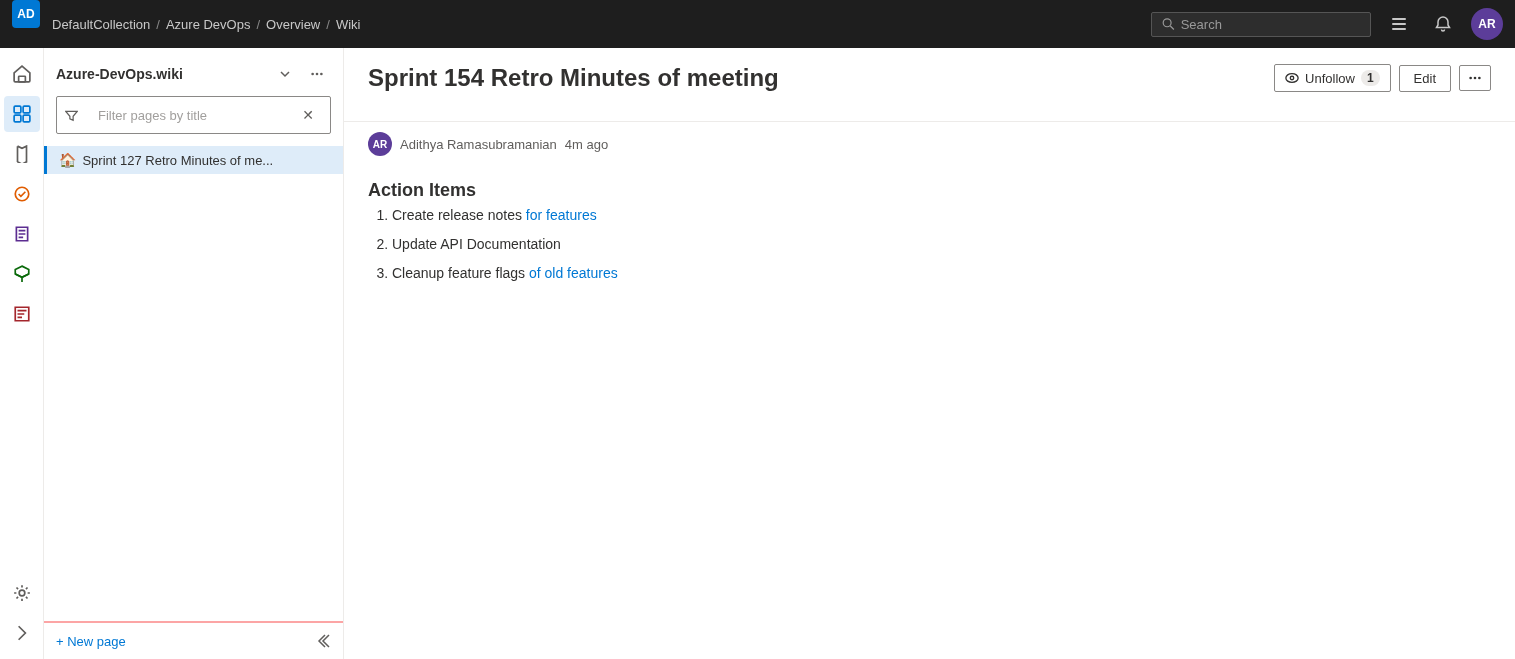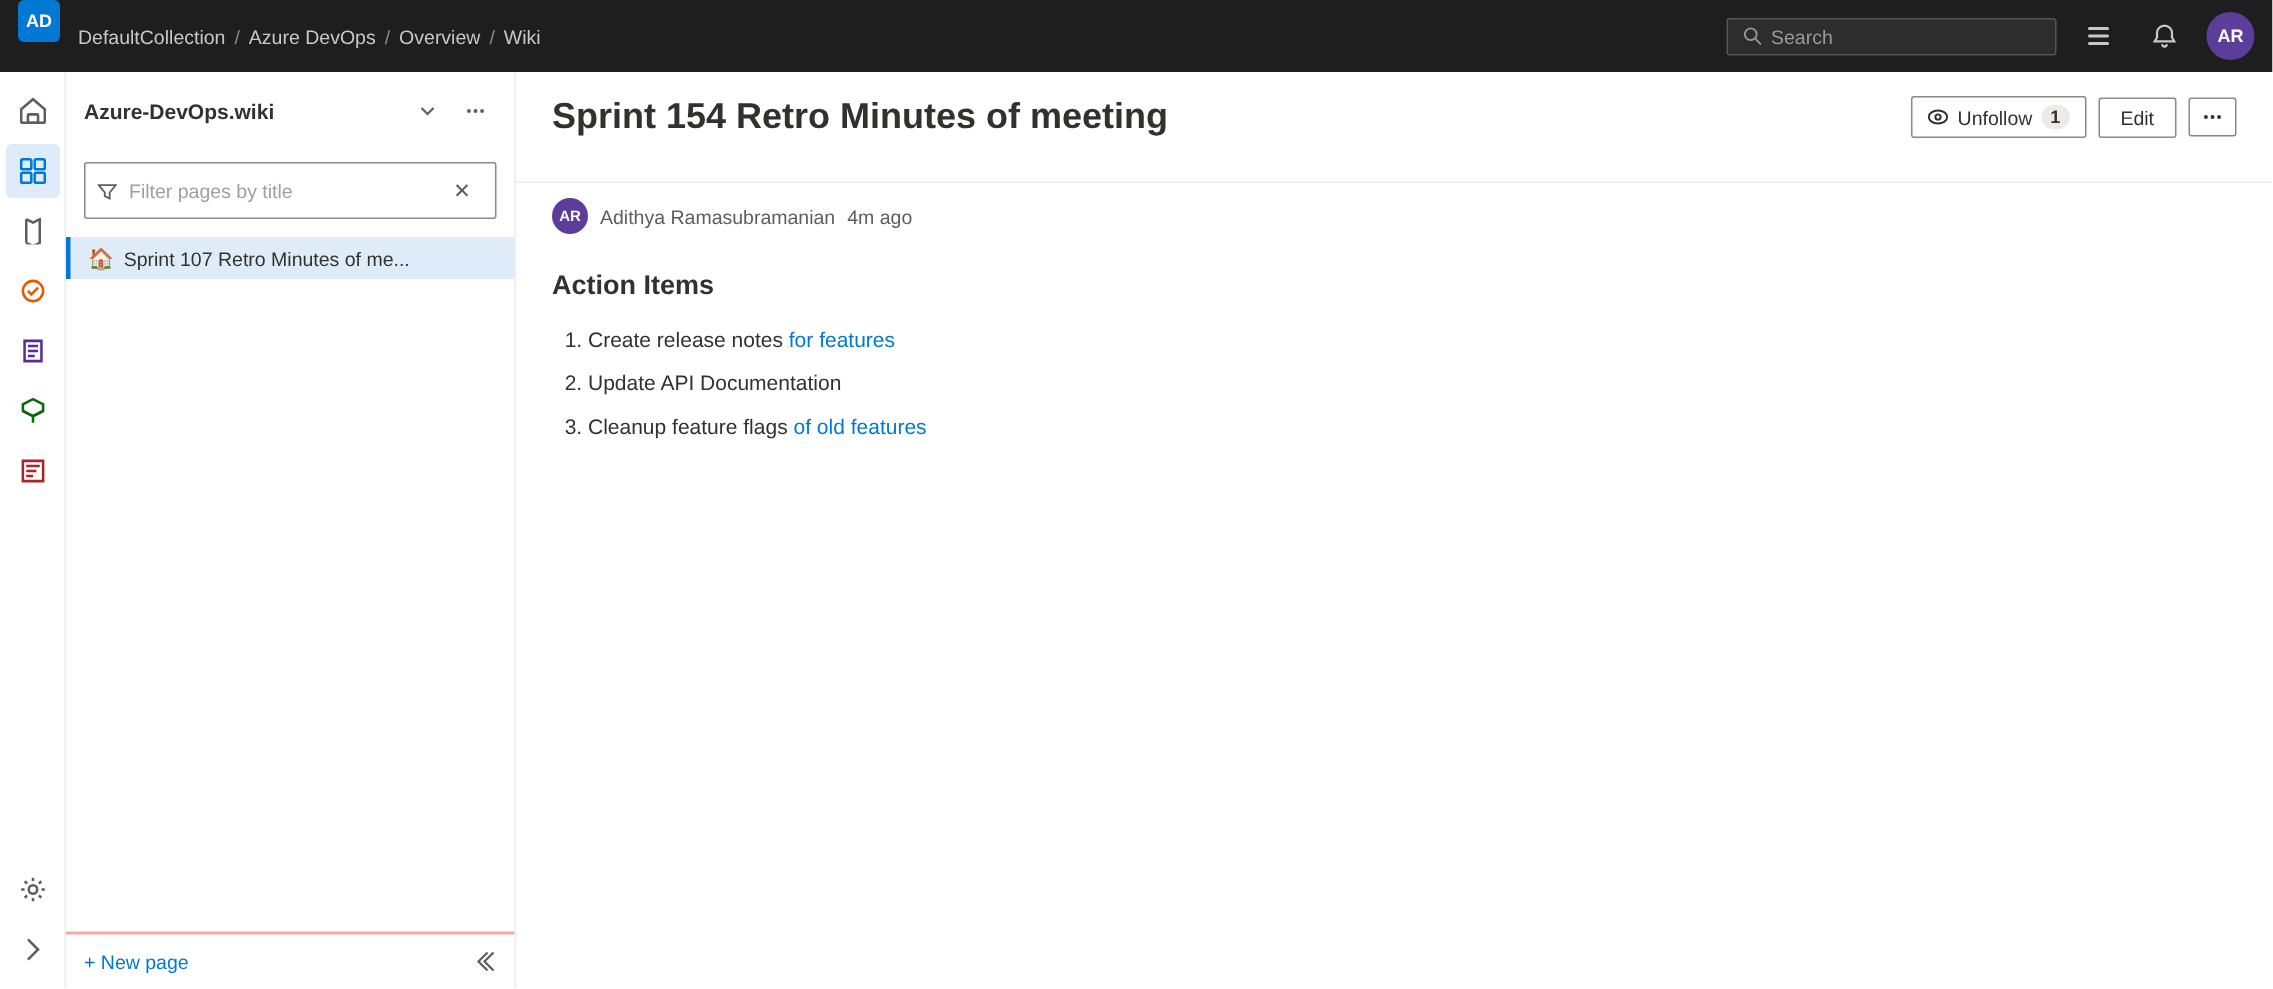--- a/index.html
+++ b/index.html
@@ -93,23 +93,23 @@
       display: flex; align-items: center; gap: 4px;
     }
     .icon-btn-sm {
       width: 28px; height: 28px; border-radius: 2px;
       background: none; border: none; cursor: pointer;
       display: flex; align-items: center; justify-content: center;
       color: #605e5c;
     }
 
     .filter-bar {
-      display: flex; align-items: center; margin: 12px 12px 8px;
+      display: flex; align-items: center; margin: 0 12px 8px;
       border: 1px solid #8a8886; border-radius: 2px;
-      padding: 4px 8px; gap: 8px; background: #fff;
+      padding: 4px 8px; gap: 20px; background: #fff;
     }
     .filter-bar input {
       border: none; outline: none; font-size: 13px;
       color: #323130; flex: 1; background: transparent;
     }
     .filter-bar input::placeholder { color: #a19f9d; }
 
     .sidebar-tree {
       flex: 1; overflow-y: auto; padding: 4px 0;
     }
@@ -181,21 +181,21 @@
       background: #5c3d99; color: #fff; display: flex;
       align-items: center; justify-content: center;
       font-size: 10px; font-weight: bold;
     }
 
     .content-body {
       padding: 8px 24px 24px;
     }
     .section-heading {
       font-size: 18px; font-weight: 600; color: #323130;
-      margin-bottom: 15px;
+      margin-bottom: 4px;
     }
     .action-list {
       list-style: decimal; padding-left: 24px;
       display: flex; flex-direction: column; gap: 8px;
     }
     .action-list li {
       font-size: 14px; color: #323130; line-height: 1.5;
     }
     .action-list a { color: #0078d4; text-decoration: none; }
   </style>
@@ -323,21 +323,21 @@
       <svg width="13" height="13" viewBox="0 0 16 16" fill="none" stroke="#605e5c" stroke-width="1.5">
         <path d="M1 3h14l-5 6v5l-4-2V9z"></path>
       </svg>
       <input type="text" placeholder="Filter pages by title" style="">
       <button class="icon-btn-sm" style="color:#605e5c; font-size:14px;">✕</button>
     </div>
 
     <div class="sidebar-tree">
       <div class="tree-item selected">
         <span class="tree-item-icon">🏠</span>
-        <span class="tree-item-label">Sprint 107 Retro Minutes of me...</span>
+        <span class="tree-item-label">Sprint 127 Retro Minutes of me...</span>
       </div>
     </div>
 
     <div class="sidebar-footer">
       <button class="new-page-btn">+ New page</button>
       <button class="collapse-btn">
         <svg width="16" height="16" viewBox="0 0 16 16" fill="none" stroke="#605e5c" stroke-width="1.5">
           <path d="M10 2L4 8l6 6"></path>
           <path d="M14 2L8 8l6 6"></path>
         </svg>

